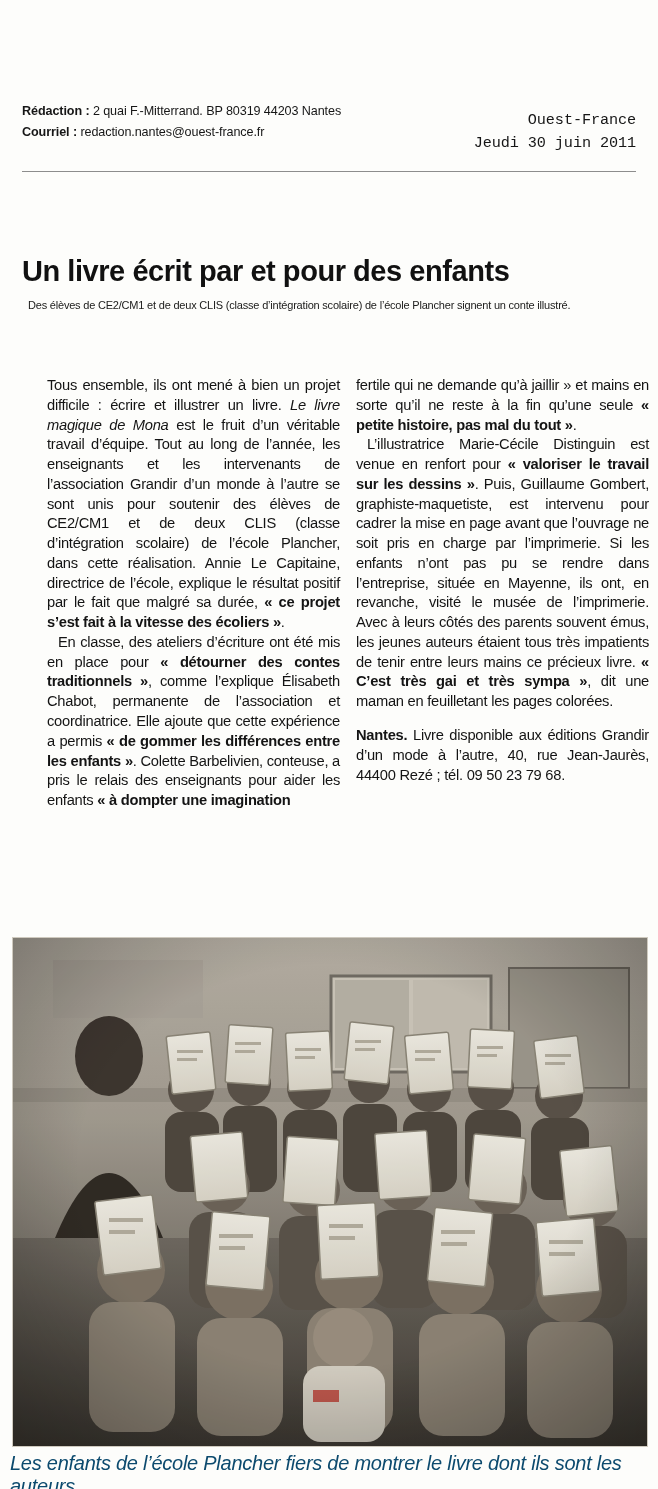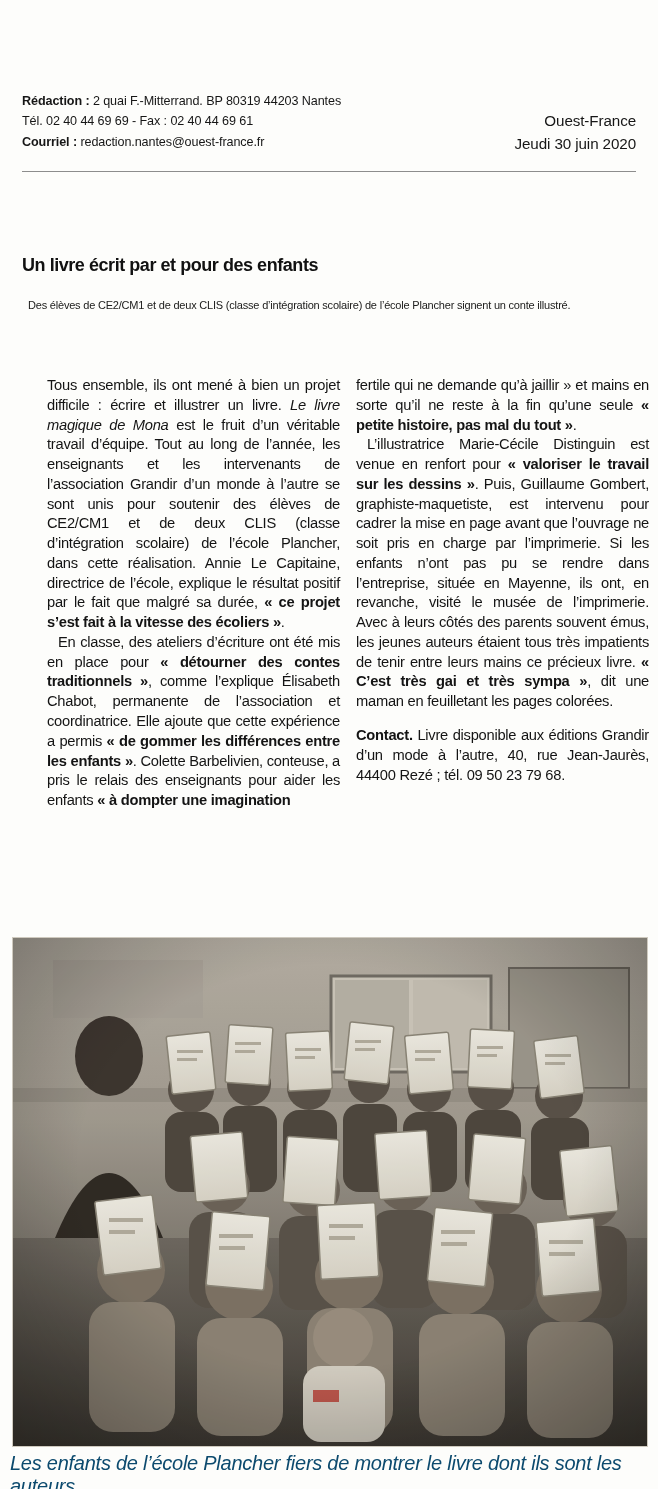--- a/index.html
+++ b/index.html
@@ -40,37 +40,38 @@
     letter-spacing: -0.1px;
   }
   .masthead-left .lbl { font-weight: bold; }
   .masthead-right {
     text-align: right;
     font-size: 15.2px;
     line-height: 1.52;
     color: #161616;
     padding-top: 21px;
     letter-spacing: -0.1px;
+    font-family: Liberation Mono, monospace;
   }
   .rule {
     position: absolute;
     left: 22px;
     top: 171px;
     width: 614px;
     height: 1px;
     background: #8d8d8d;
   }
 
   
   .headline {
     position: absolute;
     left: 22px;
     top: 255px;
     width: 614px;
-    font-size: 18px;
+    font-size: 29px;
     font-weight: bold;
     color: #111;
     letter-spacing: -0.45px;
     line-height: 1.16;
   }
   .standfirst {
     position: absolute;
     left: 28px;
     top: 298px;
     width: 600px;
@@ -145,26 +146,25 @@
   .ghost.g5 { left: 300px; top: 140px; width: 40px; font-weight: normal; color: #ecdcdc;}
 </style>
 </head>
 <body>
 
 <div class="page">
 
   <div class="masthead">
     <div class="masthead-left">
       <div><span class="lbl">Rédaction :</span><span> 2 quai F.-Mitterrand. BP 80319 44203 Nantes</span></div>
-      <div>Tél. 02 40 44 69 69 - Fax : 02 40 44 69 61</div>
       <div><span class="lbl">Courriel :</span><span> redaction.nantes@ouest-france.fr</span></div>
     </div>
     <div class="masthead-right">
       <div>Ouest-France</div>
-      <div>Jeudi 30 juin 2020</div>
+      <div>Jeudi 30 juin 2011</div>
     </div>
   </div>
 
   <div class="rule"></div>
 
   <div class="ghost g1"></div>
   <div class="ghost g2"></div>
   <div class="ghost g3"></div>
   <div class="ghost g4"></div>
   <div class="ghost g5"></div>
@@ -175,21 +175,21 @@
   <div class="columns">
 
     <div class="col">
       <p><span>Tous ensemble, ils ont mené à bien un projet difficile : écrire et illustrer un livre. </span><span class="i">Le livre magique de Mona</span><span> est le fruit d’un véritable travail d’équipe. Tout au long de l’année, les enseignants et les intervenants de l’association Grandir d’un monde à l’autre se sont unis pour soutenir des élèves de CE2/CM1 et de deux CLIS (classe d’intégration scolaire) de l’école Plancher, dans cette réalisation. Annie Le Capitaine, directrice de l’école, explique le résultat positif par le fait que malgré sa durée, </span><span class="b">« ce projet s’est fait à la vitesse des écoliers »</span><span>.</span></p>
       <p class="indent"><span>En classe, des ateliers d’écriture ont été mis en place pour </span><span class="b">« détourner des contes traditionnels »</span><span>, comme l’explique Élisabeth Chabot, permanente de l’association et coordinatrice. Elle ajoute que cette expérience a permis </span><span class="b">« de gommer les différences entre les enfants »</span><span>. Colette Barbelivien, conteuse, a pris le relais des enseignants pour aider les enfants </span><span class="b">« à dompter une imagination</span></p>
     </div>
 
     <div class="col">
       <p><span>fertile qui ne demande qu’à jaillir » et mains en sorte qu’il ne reste à la fin qu’une seule </span><span class="b">« petite histoire, pas mal du tout »</span><span>.</span></p>
       <p class="indent"><span>L’illustratrice Marie-Cécile Distinguin est venue en renfort pour </span><span class="b">« valoriser le travail sur les dessins »</span><span>. Puis, Guillaume Gombert, graphiste-maquetiste, est intervenu pour cadrer la mise en page avant que l’ouvrage ne soit pris en charge par l’imprimerie. Si les enfants n’ont pas pu se rendre dans l’entreprise, située en Mayenne, ils ont, en revanche, visité le musée de l’imprimerie. Avec à leurs côtés des parents souvent émus, les jeunes auteurs étaient tous très impatients de tenir entre leurs mains ce précieux livre. </span><span class="b">« C’est très gai et très sympa »</span><span>, dit une maman en feuilletant les pages colorées.</span></p>
-      <p style="margin-top:14px;"><span class="b">Contact.</span><span> Livre disponible aux éditions Grandir d’un mode à l’autre, 40, rue Jean-Jaurès, 44400 Rezé ; tél. 09 50 23 79 68.</span></p>
+      <p style="margin-top:14px;"><span class="b">Nantes.</span><span> Livre disponible aux éditions Grandir d’un mode à l’autre, 40, rue Jean-Jaurès, 44400 Rezé ; tél. 09 50 23 79 68.</span></p>
     </div>
 
   </div>
 
   <div class="photo">
     <svg width="634" height="508" viewBox="0 0 634 508">
       <defs>
         <linearGradient id="wall" x1="0" y1="0" x2="0" y2="1">
           <stop offset="0%" stop-color="#b8b1a6"></stop>
           <stop offset="55%" stop-color="#a39c91"></stop>

